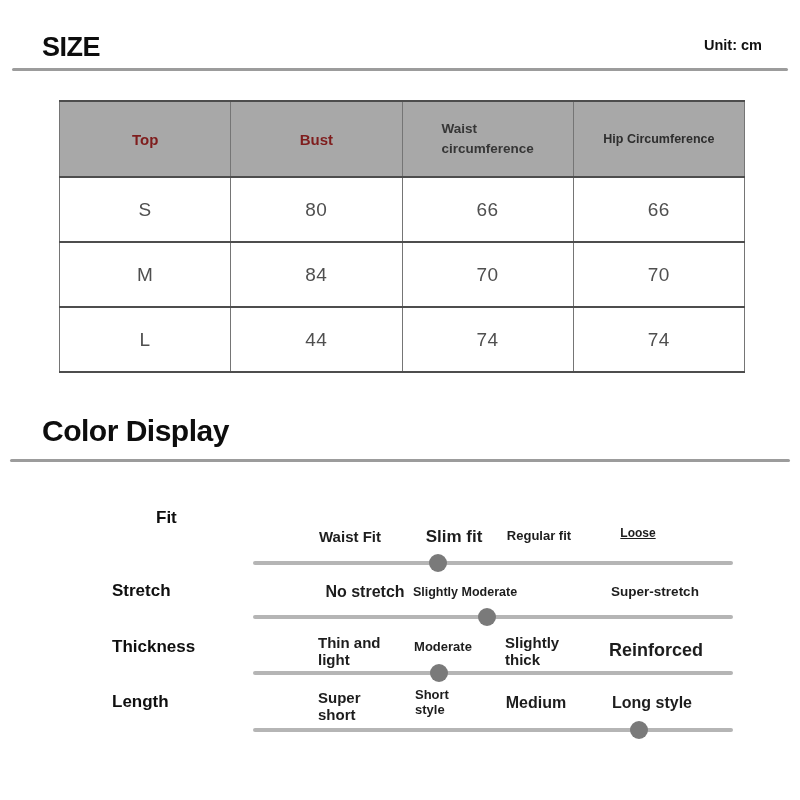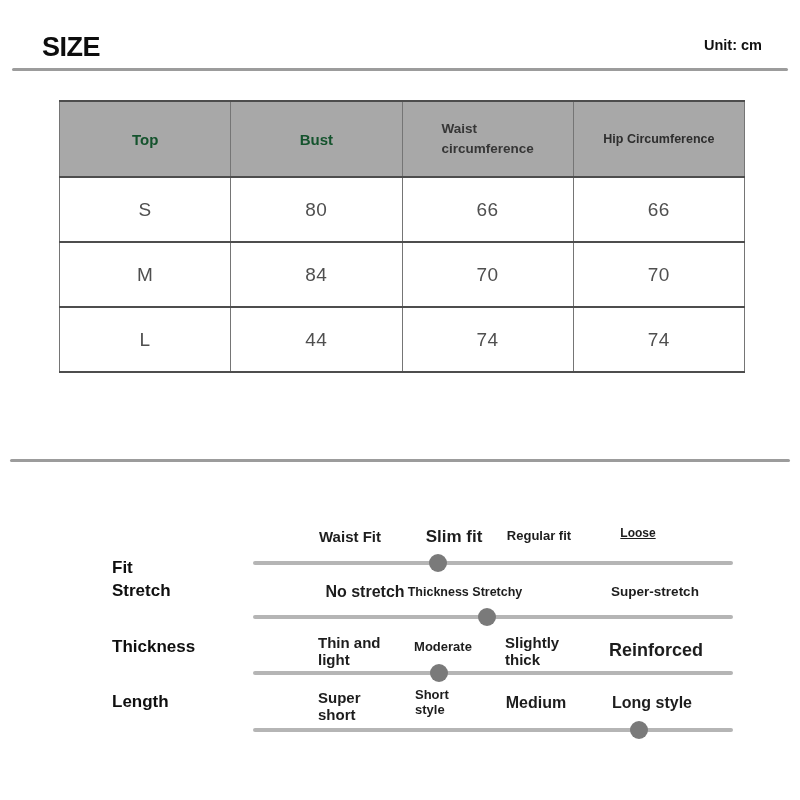--- a/index.html
+++ b/index.html
@@ -8,21 +8,21 @@
   .abs{position:absolute;}
   .divider{position:absolute;height:3px;background:#9c9c9c;border-radius:2px;}
   .page-title{font-weight:700;color:#0d0d0d;letter-spacing:-0.5px;}
   .unit{font-weight:700;font-size:14.5px;color:#111;}
   
   table.size-table{position:absolute;left:59px;top:100px;width:686px;border-collapse:collapse;table-layout:fixed;}
   .size-table th,.size-table td{border-left:1px solid #757575;border-right:1px solid #757575;
     border-top:2px solid #4d4d4d;border-bottom:2px solid #4d4d4d;text-align:center;vertical-align:middle;}
   .size-table thead th{background:#a8a8a8;height:72px;}
   .size-table tbody td{height:61px;background:#ffffff;font-size:19px;font-weight:400;color:#4f4f4f;letter-spacing:0.5px;}
-  .h0,.h1{font-size:15px;font-weight:700;color:#14532d;}
+  .h0,.h1{font-size:15px;font-weight:700;color:#7f1d1d;}
   .h2 span{display:inline-block;text-align:left;font-size:13.5px;font-weight:700;color:#363636;white-space:pre-line;line-height:1.45;}
   .h3{font-size:12.5px;font-weight:700;color:#2e2e2e;}
   
   .note-wrap{position:absolute;left:255px;top:364px;display:flex;gap:5px;align-items:flex-start;}
   .note-label{font-size:12.5px;font-weight:700;color:#222;padding-top:3px;}
   .note-text{font-size:13.5px;font-weight:700;color:#1f1f1f;white-space:pre-line;line-height:1.32;}
   
   .row-label{position:absolute;left:112px;font-size:17px;font-weight:700;color:#0f0f0f;}
   .opt{position:absolute;font-weight:700;color:#1d1d1d;white-space:pre-line;line-height:1.15;}
   .opt.ctr{transform:translateX(-50%);text-align:center;}
@@ -64,33 +64,34 @@
       <tr>
         <td>L</td>
         <td>44</td>
         <td>74</td>
         <td>74</td>
       </tr>
     </tbody>
   </table>
 
 
+  <span class="abs page-title" style="left:42px;top:414px;font-size:30px;">Color Display</span>
   <div class="divider" style="left:10px;top:459px;width:780px;height:2.5px;"></div>
 
-  <span class="row-label" style="top:558px;">Fit</span>
+  <span class="row-label" style="top:508px;margin-left:44px;">Fit</span>
   <span class="opt ctr" style="left:350px;top:528px;font-size:15px;">Waist Fit</span>
   <span class="opt ctr" style="left:446px;top:527px;font-size:17px;margin-left:8px;">Slim fit</span>
   <span class="opt ctr" style="left:539px;top:529px;font-size:13px;">Regular fit</span>
   <span class="opt ctr" style="left:638px;top:527px;font-size:12px;text-decoration:underline;">Loose</span>
   <div class="track" style="top:561px;"></div>
   <div class="dot" style="left:429px;top:554px;"></div>
 
   <span class="row-label" style="top:581px;">Stretch</span>
   <span class="opt ctr" style="left:365px;top:583px;font-size:16px;">No stretch</span>
-  <span class="opt ctr" style="left:465px;top:585px;font-size:12.5px;">Thickness Stretchy</span>
+  <span class="opt ctr" style="left:465px;top:585px;font-size:12.5px;">Slightly Moderate</span>
   <span class="opt ctr" style="left:655px;top:584px;font-size:13.5px;">Super-stretch</span>
   <div class="track" style="top:615px;"></div>
   <div class="dot" style="left:478px;top:608px;"></div>
 
   <span class="row-label" style="top:637px;">Thickness</span>
   <span class="opt" style="left:318px;top:634px;font-size:15px;">Thin and
 light</span>
   <span class="opt ctr" style="left:443px;top:640px;font-size:13px;">Moderate</span>
   <span class="opt" style="left:505px;top:634px;font-size:15px;">Slightly
 thick</span>

